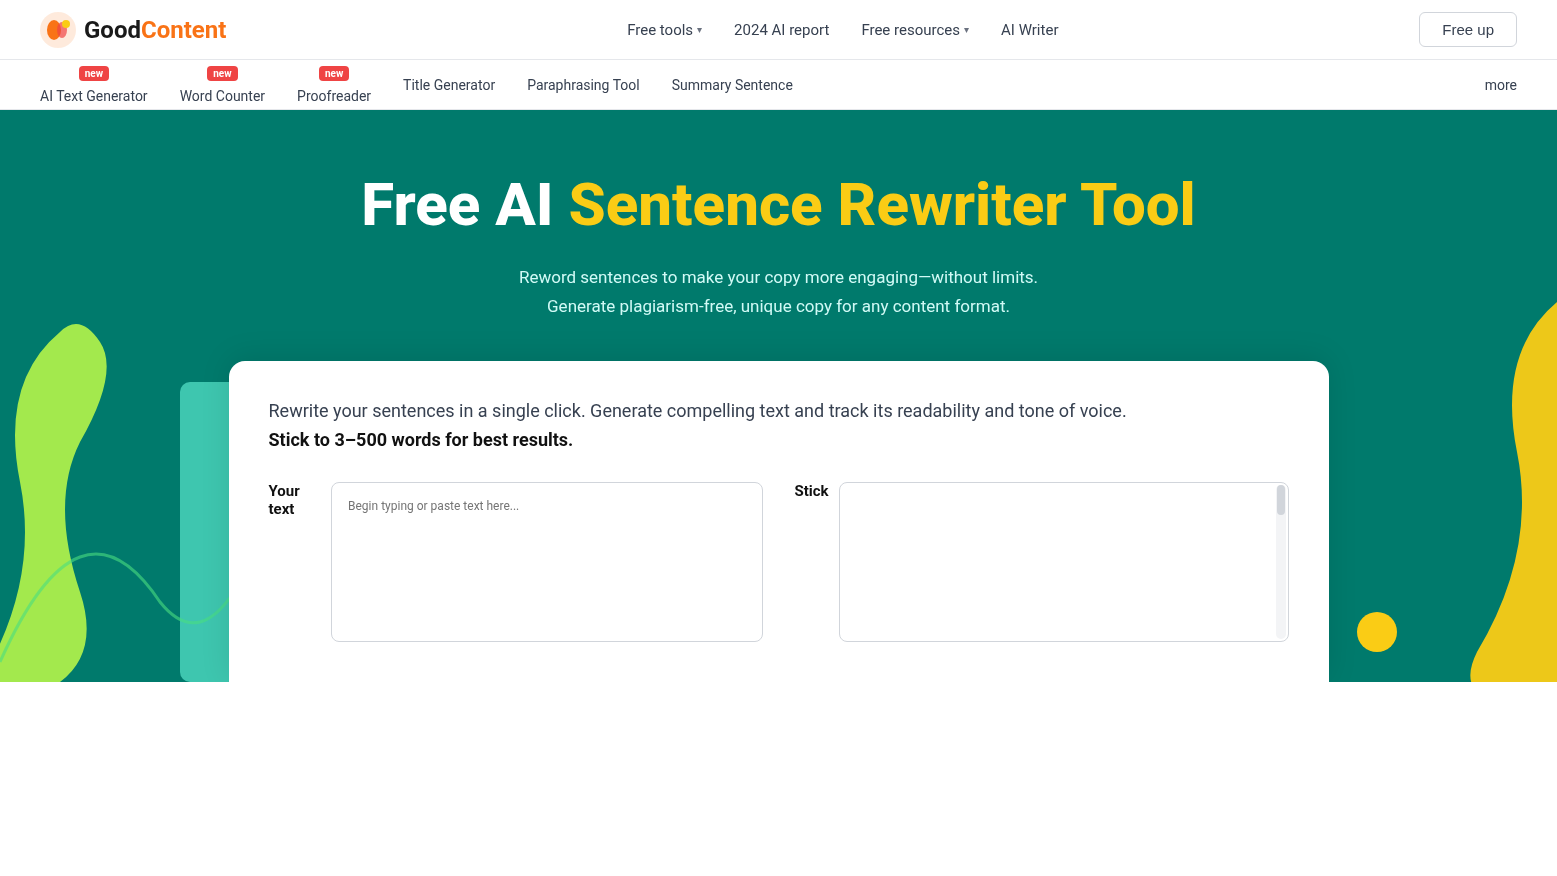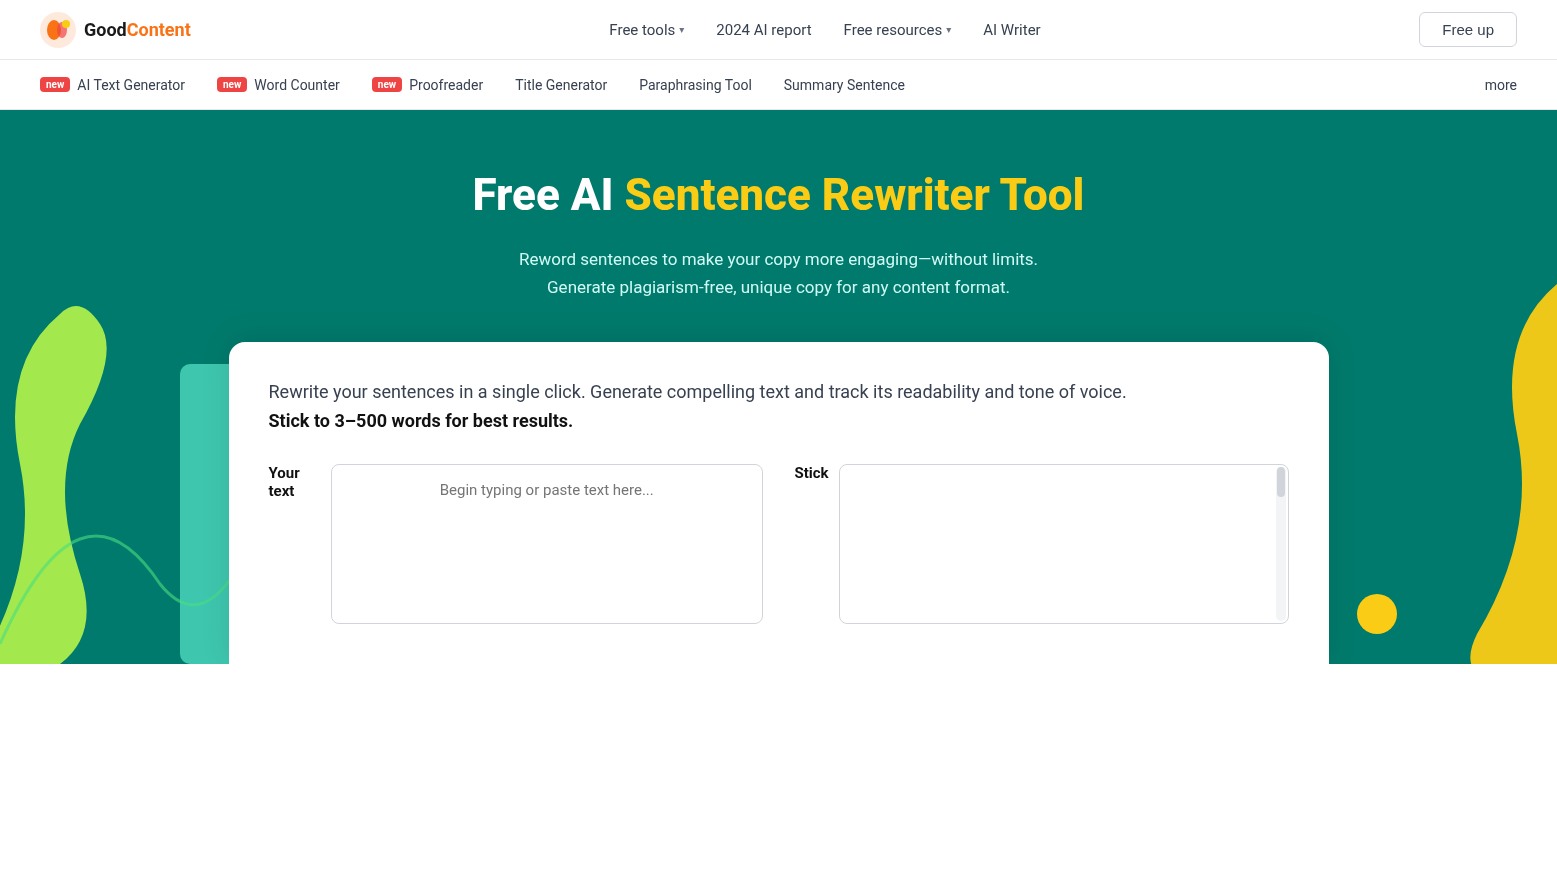--- a/index.html
+++ b/index.html
@@ -20,21 +20,21 @@
       display: flex;
       align-items: center;
       gap: 8px;
       margin-right: 40px;
     }
     .logo-icon {
       width: 36px;
       height: 36px;
     }
     .logo-text {
-      font-size: 18px;
+      font-size: 24px;
       font-weight: 700;
     }
     .logo-good { color: #1a1a1a; }
     .logo-content { color: #f97316; }
     .nav-links {
       display: flex;
       align-items: center;
       gap: 32px;
       flex: 1;
       justify-content: center;
@@ -76,20 +76,21 @@
     }
     .sub-nav-item {
       display: flex;
       align-items: center;
       gap: 7px;
       font-size: 14px;
       color: #374151;
       cursor: pointer;
       white-space: nowrap;
       text-decoration: none;
+      flex-direction: column;
     }
     .new-badge {
       background: #ef4444;
       color: #fff;
       font-size: 10px;
       font-weight: 700;
       padding: 2px 6px;
       border-radius: 4px;
       text-transform: lowercase;
     }
@@ -106,21 +107,21 @@
       min-height: 420px;
       display: flex;
       flex-direction: column;
       align-items: center;
       justify-content: flex-start;
       padding: 60px 20px 0;
       position: relative;
       overflow: hidden;
     }
     .hero-title {
-      font-size: 44px;
+      font-size: 60px;
       font-weight: 800;
       color: #fff;
       text-align: right;
       line-height: 1.15;
       margin-bottom: 24px;
       z-index: 2;
       position: relative;
     }
     .hero-title-highlight {
       color: #facc15;
@@ -193,26 +194,25 @@
       font-size: 15px;
       font-weight: 700;
       color: #111;
     }
     .text-input {
       width: 100%;
       height: 160px;
       border: 1px solid #d1d5db;
       border-radius: 8px;
       padding: 16px;
-      font-size: 15px;
+      font-size: 12px;
       color: #9ca3af;
       resize: none;
       font-family: inherit;
       outline: none;
-      text-align: center;
     }
     .idea-box {
       width: 100%;
       height: 160px;
       border: 1px solid #d1d5db;
       border-radius: 8px;
       background: #fff;
       position: relative;
     }
     .scrollbar-track {

